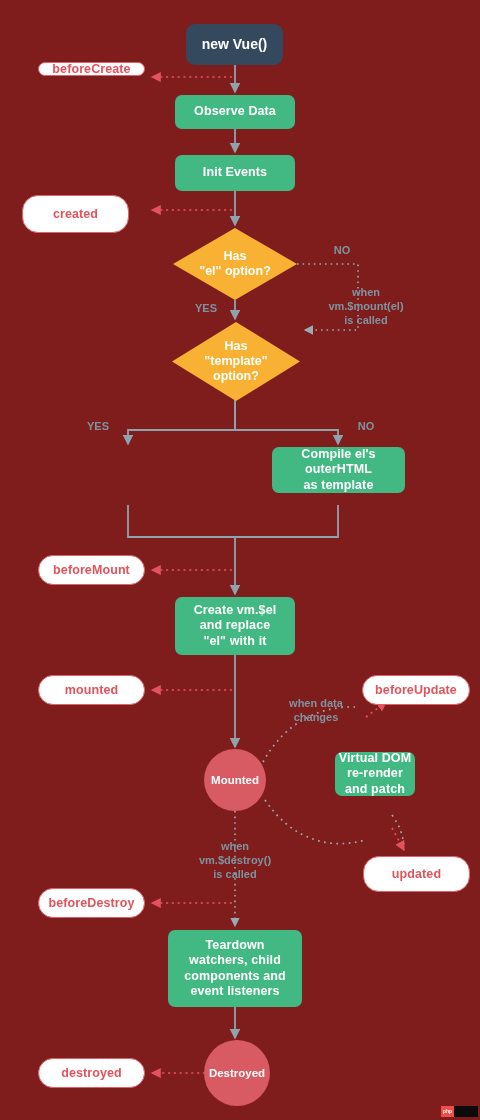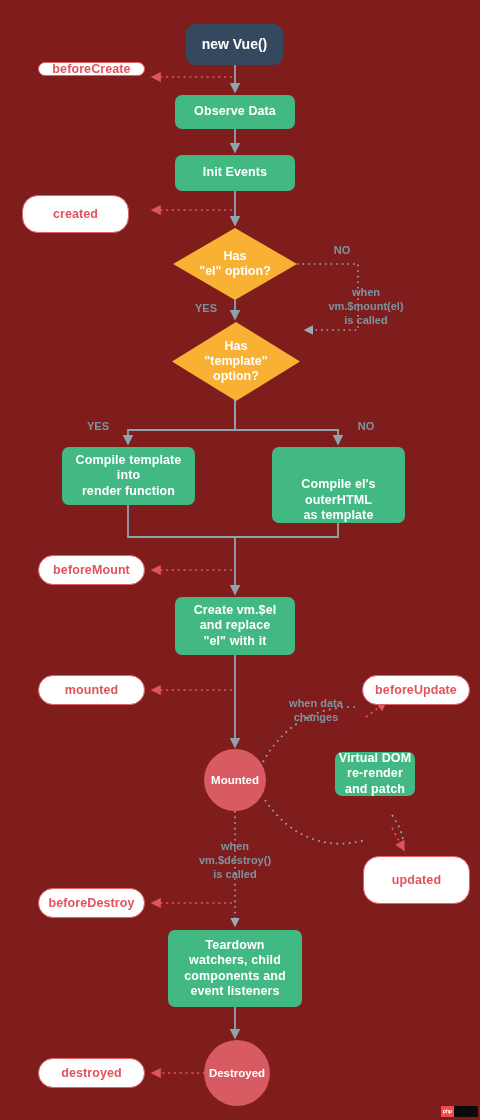--- a/index.html
+++ b/index.html
@@ -195,27 +195,22 @@
 
   <div class="node node-diamond" style="left:172px; top:322px; width:128px; height:79px;">
     <svg class="diamond-shape" viewBox="0 0 128 79" preserveAspectRatio="none">
       <polygon points="64,0 128,39.5 64,79 0,39.5" fill="#f8b133"></polygon>
     </svg>
     <span class="dlabel" style="white-space:pre-line;">Has
 "template"
 option?</span>
   </div>
 
-  <div class="node node-green" style="left:62px; top:447px; width:133px; height:58px; white-space:pre-line;">
-    <span>Compile template
-into
-render function</span>
-  </div>
-
-  <div class="node node-green" style="left:272px; top:447px; width:133px; height:76px; white-space:pre-line;align-items:flex-end;">
+
+  <div class="node node-green" style="left:272px; top:447px; width:133px; height:46px; white-space:pre-line;">
     <span>Compile el's
 outerHTML
 as template</span>
   </div>
 
   <div class="node node-green" style="left:175px; top:597px; width:120px; height:58px; white-space:pre-line;">
     <span>Create vm.$el
 and replace
 "el" with it</span>
   </div>
@@ -254,21 +249,21 @@
   </div>
 
   <div class="hook" style="left:38px; top:675px; width:107px; height:30px;">
     <span>mounted</span>
   </div>
 
   <div class="hook" style="left:362px; top:675px; width:108px; height:30px;">
     <span>beforeUpdate</span>
   </div>
 
-  <div class="hook" style="left:363px; top:856px; width:107px; height:48px;">
+  <div class="hook" style="left:363px; top:856px; width:107px; height:36px;">
     <span>updated</span>
   </div>
 
   <div class="hook" style="left:38px; top:888px; width:107px; height:30px;">
     <span>beforeDestroy</span>
   </div>
 
   <div class="hook" style="left:38px; top:1058px; width:107px; height:30px;">
     <span>destroyed</span>
   </div>

